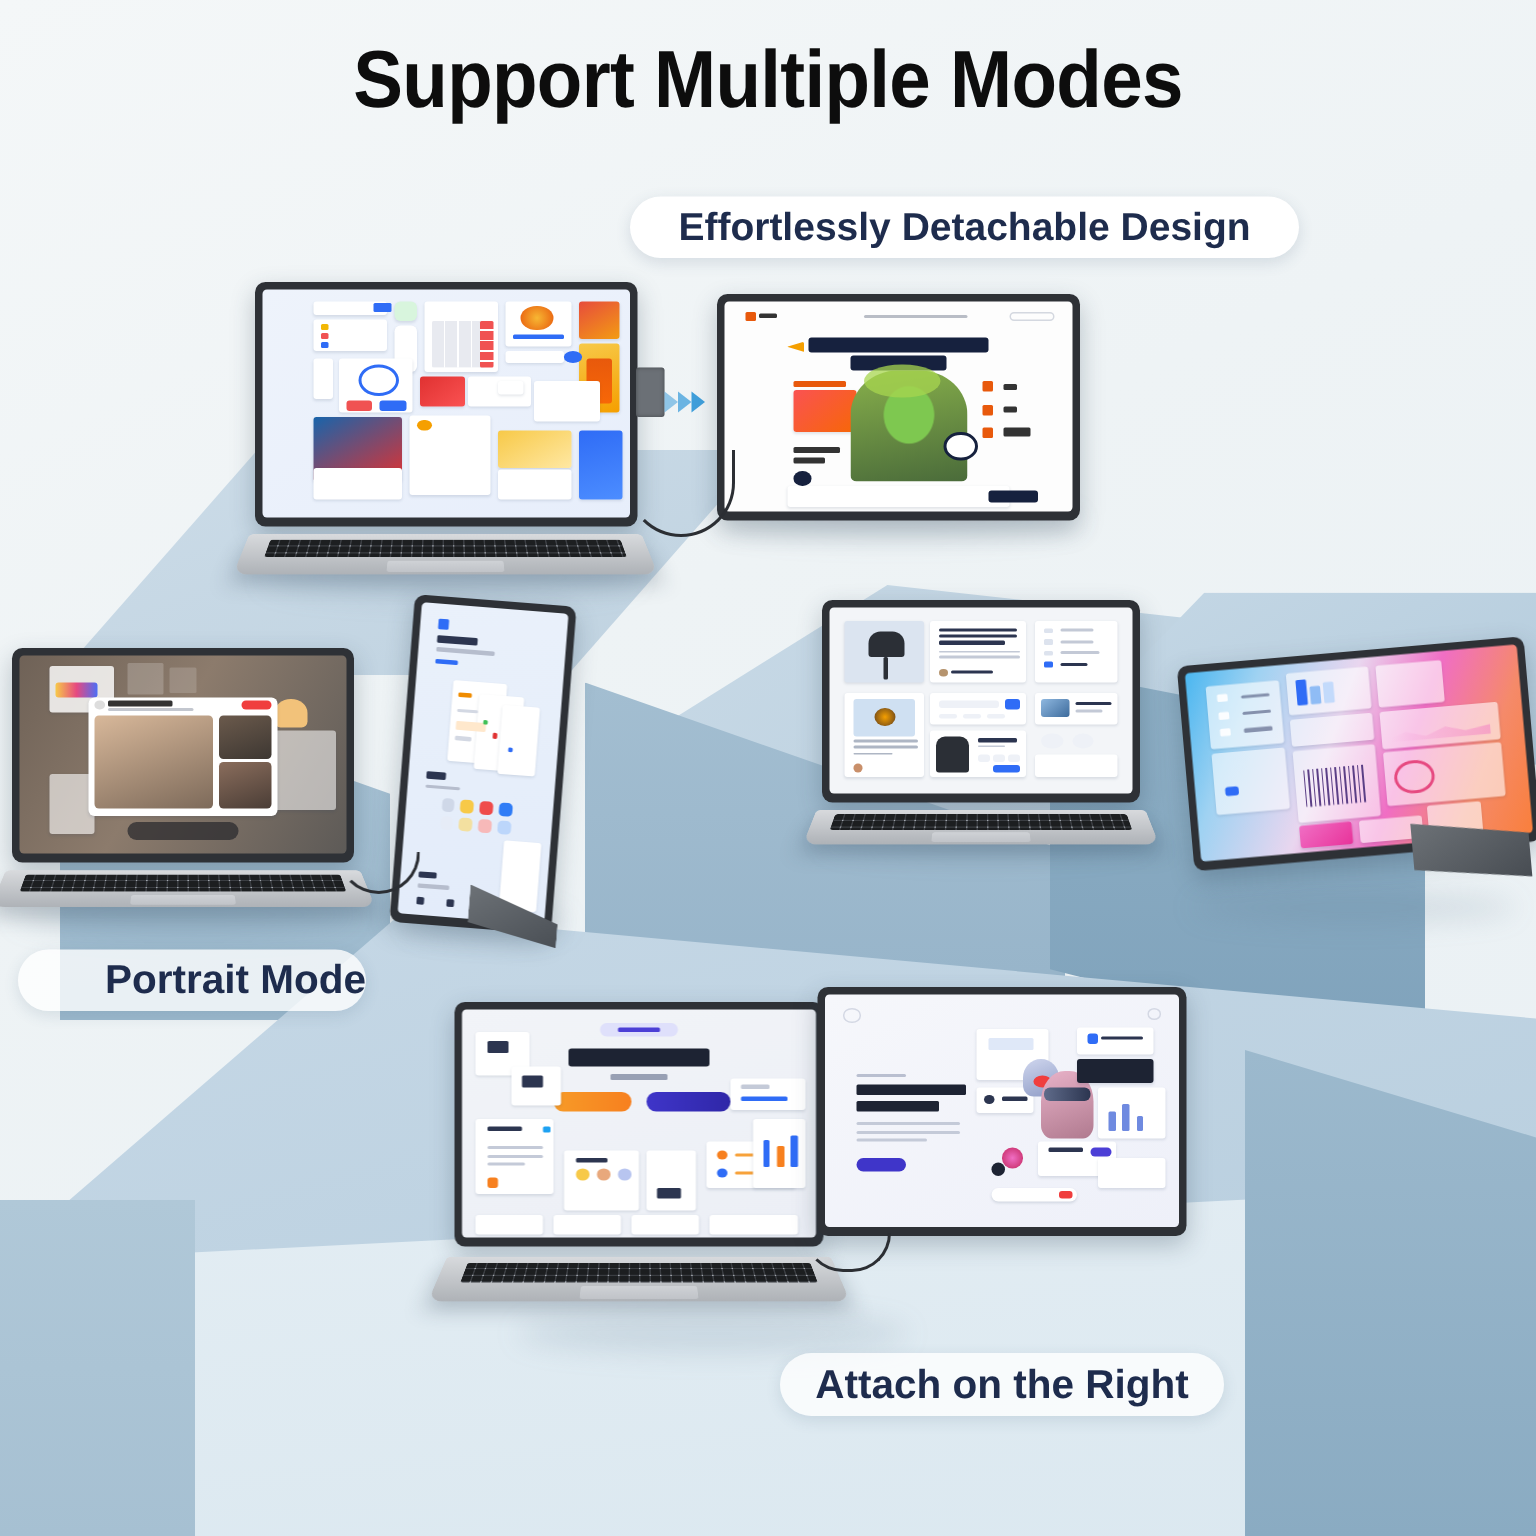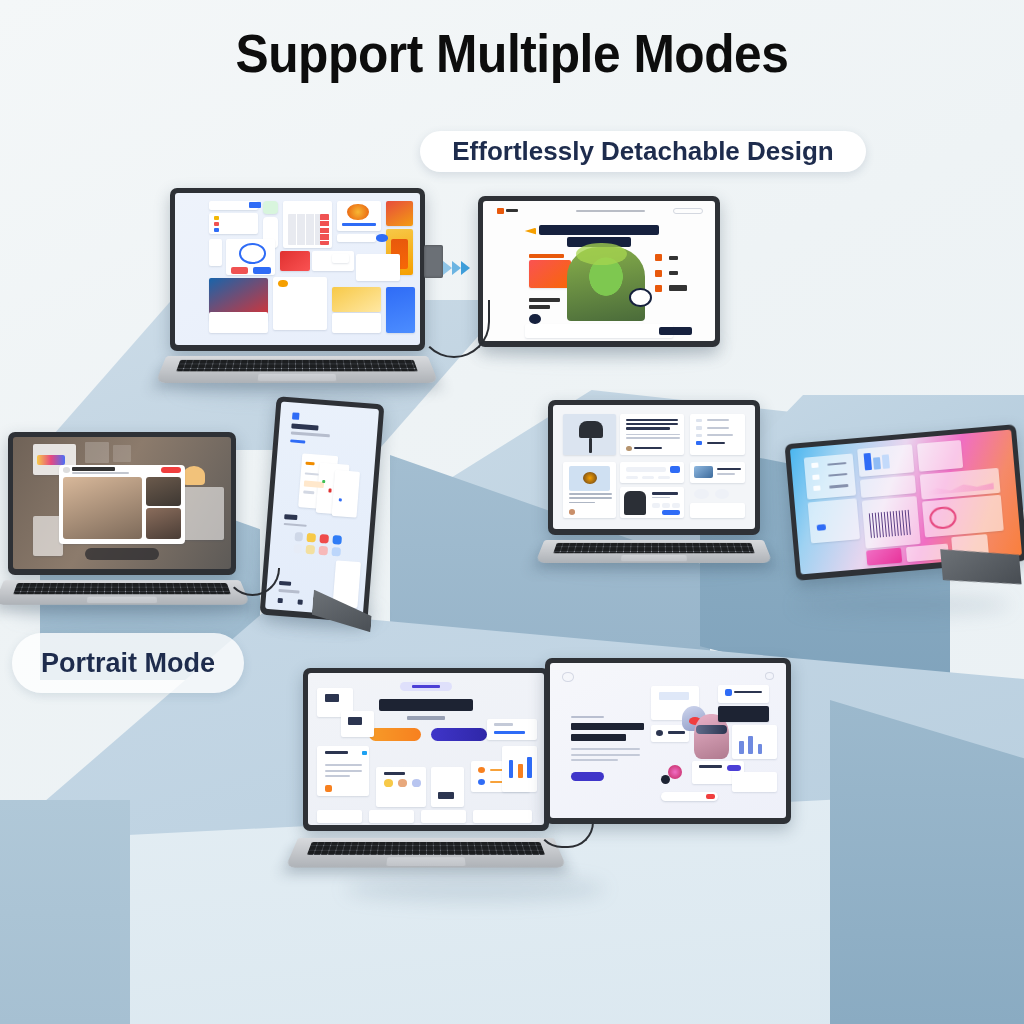--- a/index.html
+++ b/index.html
@@ -291,21 +291,21 @@
           <div class="bar" style="left:33%;top:94%;width:5%;height:2.6%;background:#2c3550;"></div>
           <div class="bar" style="left:54%;top:94%;width:5%;height:2.6%;background:#2c3550;"></div>
         </div>
       </div>
     </div>
     <div style="position:absolute;left:52px;top:190px;width:60px;height:38px;background:linear-gradient(150deg,#6d7277,#4a4f55);
                 clip-path:polygon(0% 0%,100% 58%,100% 100%,0% 66%);"></div>
   </div>
   <div class="cable" style="left:225px;top:568px;width:55px;height:28px;"></div>
 
-  <div class="pill pill-frost" style="left:12px;top:633px;width:232px;height:60px;font-size:27px;">
+  <div class="pill pill-frost" style="left:12px;top:633px;width:232px;height:41px;font-size:27px;justify-content:flex-end;">
     <span>Portrait Mode</span>
   </div>
 
   <div class="laptop" style="left:548px;top:400px;width:212px;">
     <div class="bezel">
       <div class="screen thm-blog" style="height:124px;">
         <div class="ui">
           <div class="card" style="left:5%;top:7%;width:26%;height:33%;background:#dbe4f0;"></div>
           <div class="bar" style="left:13%;top:13%;width:12%;height:14%;background:#2b2f36;border-radius:8px 8px 2px 2px;"></div>
           <div class="bar" style="left:18%;top:27%;width:1.5%;height:12%;background:#2b2f36;"></div>
@@ -483,14 +483,17 @@
           <div class="bar" style="left:88%;top:52%;width:2%;height:7%;background:#6f8ae0;"></div>
           <div class="card" style="left:77%;top:70%;width:19%;height:13%;"></div>
           <div class="bar" style="left:47%;top:83%;width:24%;height:6%;border-radius:9px;background:#fff;box-shadow:0 1px 2px rgba(40,60,90,.16);"></div>
           <div class="bar" style="left:66%;top:84.5%;width:4%;height:3%;border-radius:2px;background:#f03e3e;"></div>
         </div>
       </div>
     </div>
   </div>
   <div class="cable" style="left:536px;top:822px;width:58px;height:26px;"></div>
 
+  <div class="pill pill-frost" style="left:520px;top:902px;width:296px;height:42px;font-size:27px;">
+    <span>Attach on the Right</span>
+  </div>
 
 </div>
 
 </body></html>

